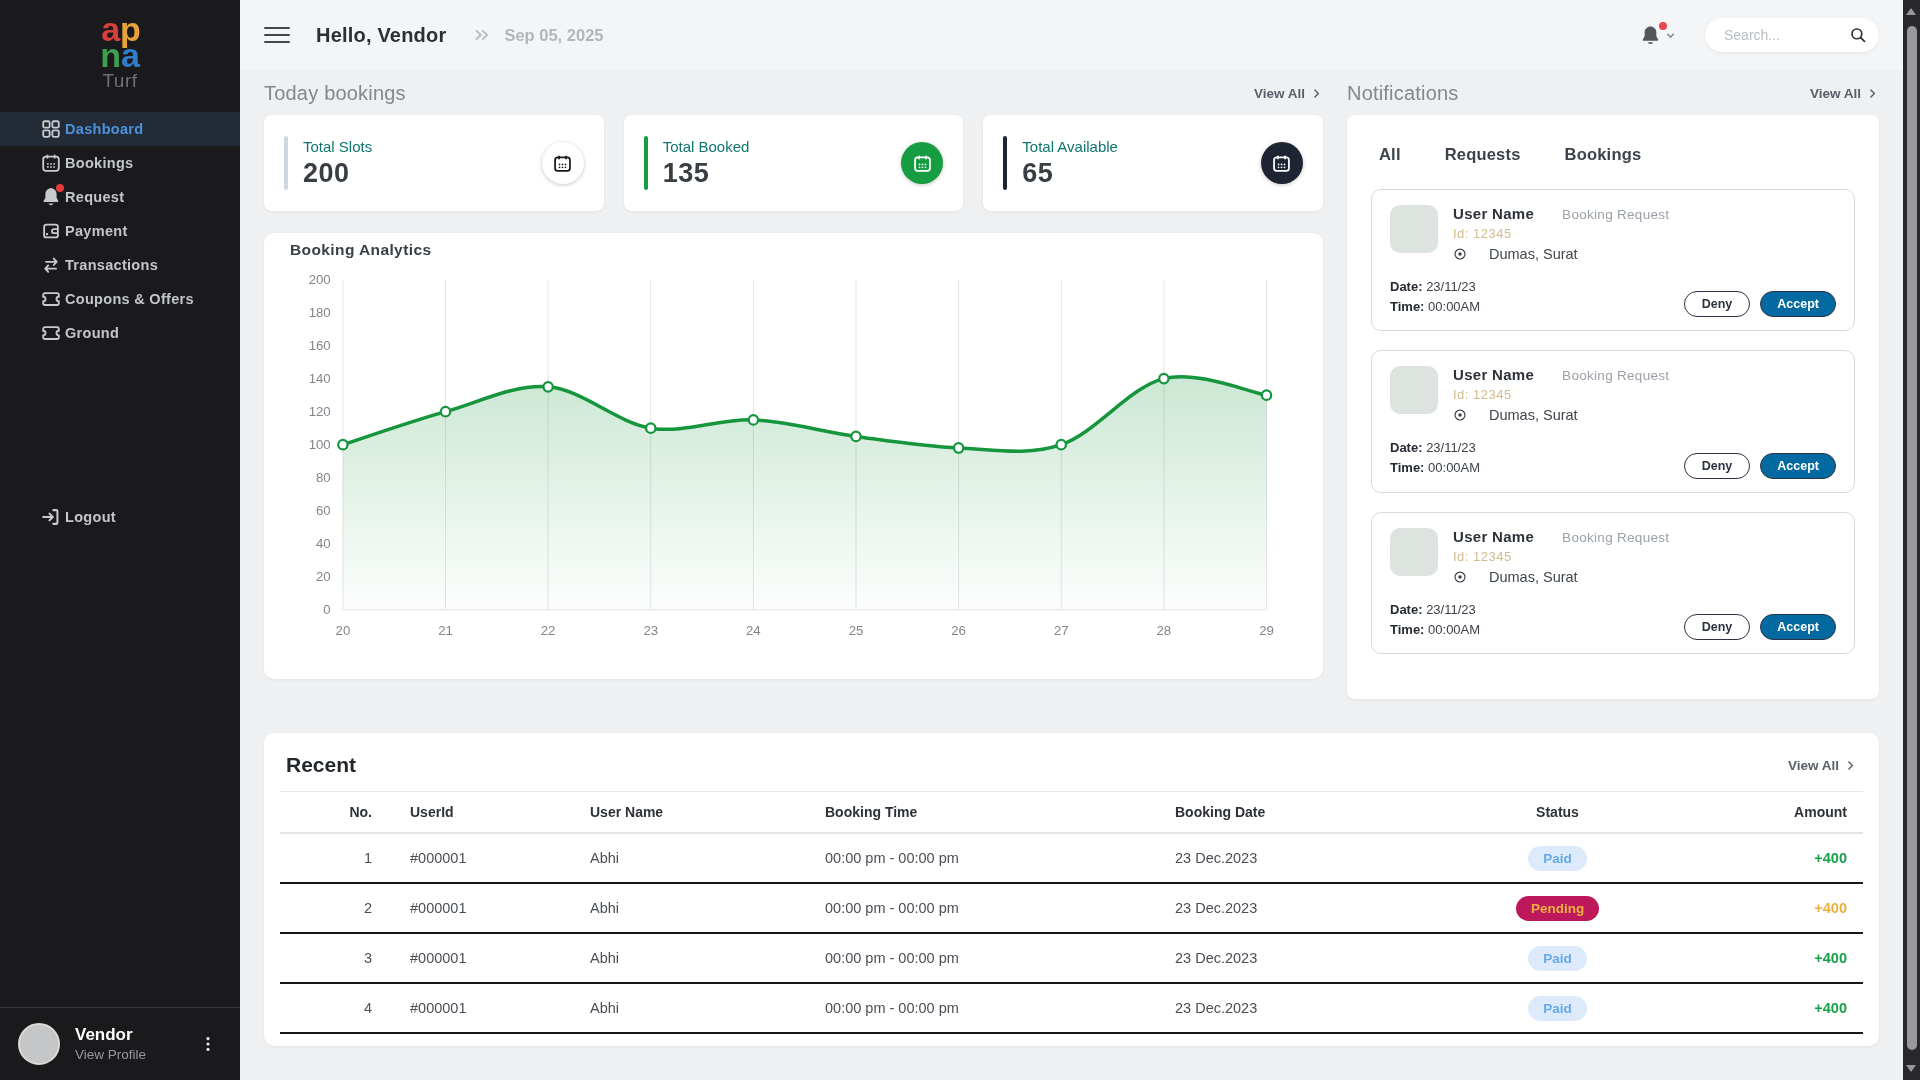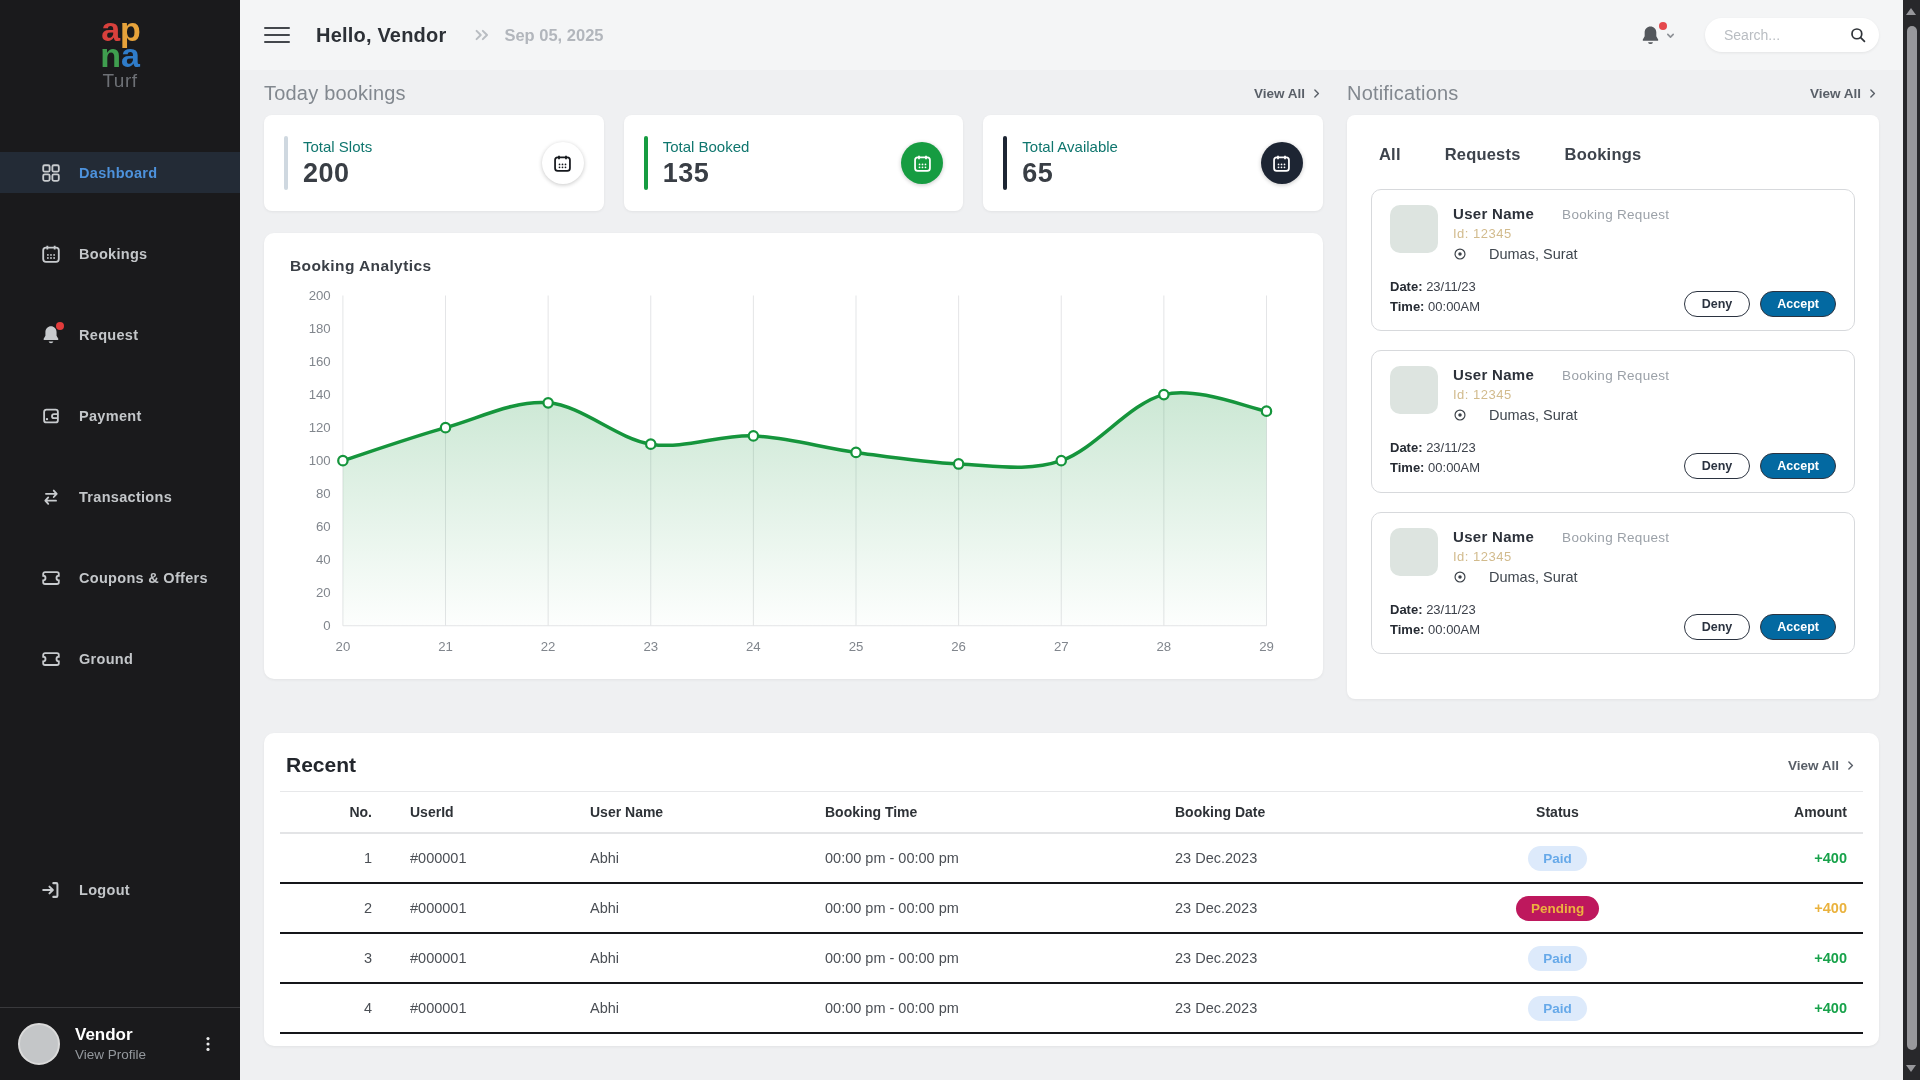--- a/index.html
+++ b/index.html
@@ -15,23 +15,23 @@
   .sidebar {
     position:fixed; left:0; top:0; bottom:0; width:240px;
     background:#1a1a1c; display:flex; flex-direction:column; z-index:10;
   }
   .logo-wrap { padding:16px 0 6px; text-align:center; }
   .logo-letters { display:inline-grid; grid-template-columns:auto auto; line-height:26px; }
   .logo-letters span { font-size:34px; font-weight:bold; letter-spacing:-1px; }
   .logo-sub { color:#6d7075; font-size:19px; margin-top:2px; letter-spacing:.5px; }
   .menu { margin-top:14px; }
   .side-item {
-    display:flex; align-items:center; gap:17px; height:41px;
+    display:flex; align-items:center; gap:3px; height:34px;
     padding:0 16px 0 40px; cursor:pointer;
-    color:#c3c6c9; font-size:14.5px; letter-spacing:.3px; font-weight:bold;margin-top:40px;
+    color:#c3c6c9; font-size:14.5px; letter-spacing:.3px; font-weight:bold;
   }
   .side-item.active { background:#232b36; }
   .side-item.active .side-label { color:#4d92dc; }
   .side-icon { position:relative; width:22px; height:22px; color:#c8cbce; flex:0 0 auto; }
   .badge-dot {
     position:absolute; top:-2px; right:-2px; width:8px; height:8px;
     border-radius:50%; background:#e23b3b;
   }
   .logout-wrap { margin-top:150px; }
   .side-footer {
@@ -86,21 +86,21 @@
   .stat-value { font-size:27px; font-weight:bold; color:#393e45; margin-top:3px; letter-spacing:.5px; }
   .stat-icon {
     margin-left:auto; width:42px; height:42px; border-radius:50%;
     display:flex; align-items:center; justify-content:center;
     box-shadow:0 1px 4px rgba(0,0,0,.22); flex:0 0 auto;
   }
 
   
   .chart-card {
     background:#fff; border-radius:10px; margin-top:22px; height:446px;
-    box-shadow:0 1px 3px rgba(0,0,0,.06); padding:24px 26px 8px;
+    box-shadow:0 1px 3px rgba(0,0,0,.06); padding:8px 26px 8px;
   }
   .chart-title { font-size:15.5px; font-weight:bold; color:#3a3f46; letter-spacing:.4px; }
   #chart-svg { width:100%; height:384px; margin-top:4px; }
 
   
   .notif-panel {
     background:#fff; border-radius:8px; margin-top:5px; height:584px;
     box-shadow:0 1px 3px rgba(0,0,0,.06); padding:18px 24px; overflow:hidden;
   }
   .tabs { display:flex; gap:44px; padding:12px 8px 6px; }

